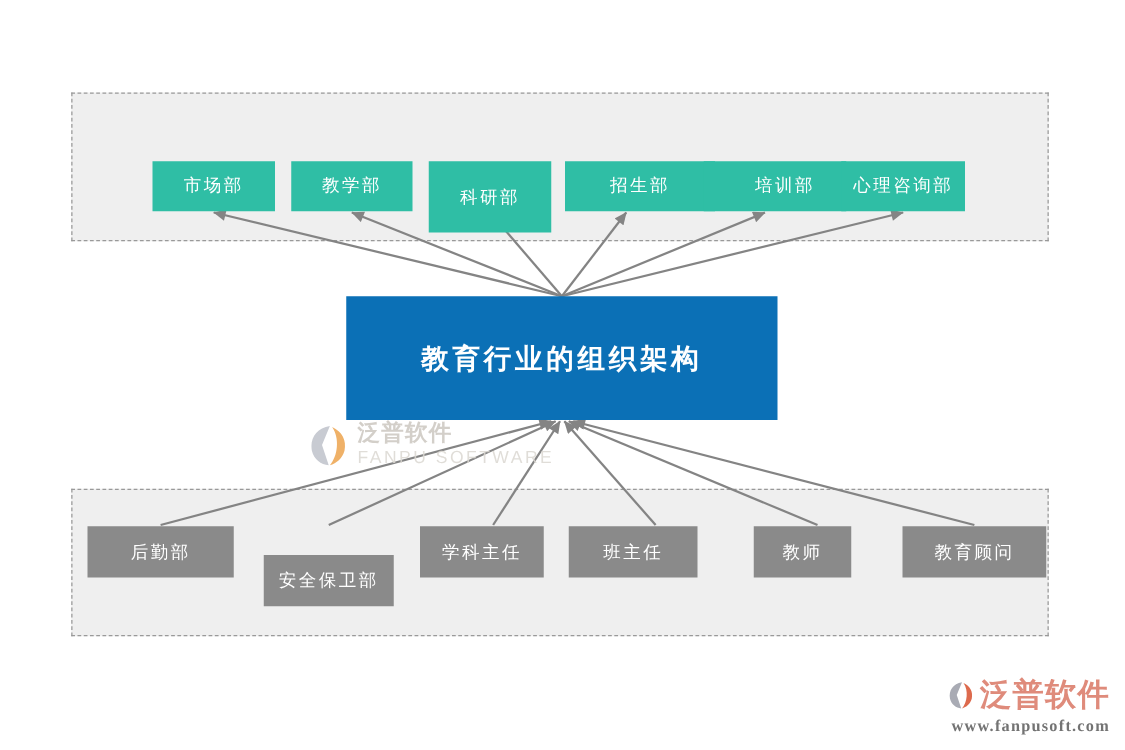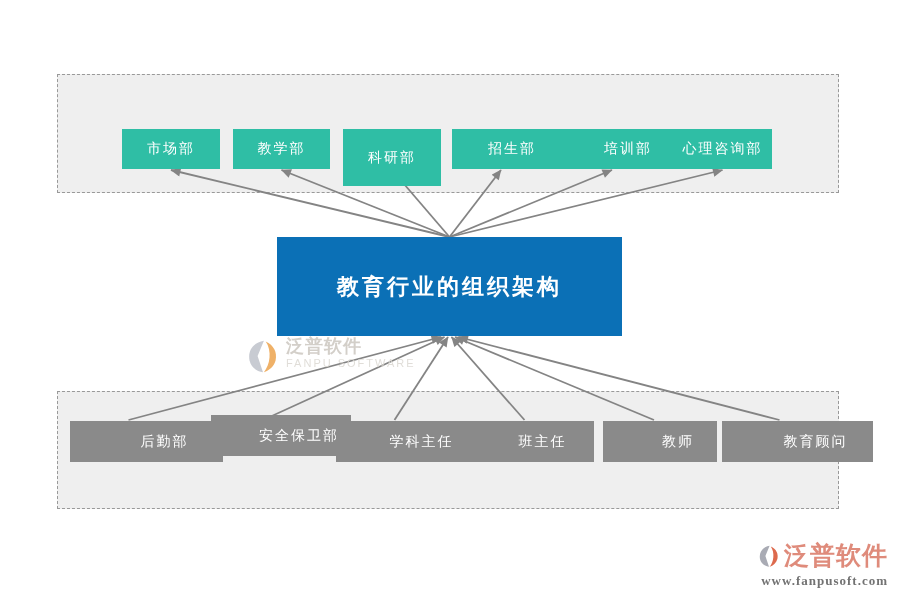--- a/index.html
+++ b/index.html
@@ -10,38 +10,38 @@
   .region{
     position:absolute;background:#efefef;border:1px dashed #999999;box-sizing:border-box;
   }
   #top-region{left:57px;top:74px;width:782px;height:119px;}
   #bottom-region{left:57px;top:391px;width:782px;height:118px;}
   .node{
     position:absolute;display:flex;align-items:center;justify-content:center;
     color:#ffffff;font-size:14px;letter-spacing:2px;white-space:nowrap;
   }
   .dept-node{background:var(--dept-color,#2fbea5);}
-  .role-node{background:var(--role-color,#8a8a8a);padding-left:36px;}
+  .role-node{background:var(--role-color,#8a8a8a);}
   #center-box{
     position:absolute;left:277px;top:237px;width:345px;height:99px;
     background:var(--center-color,#0b70b6);
     display:flex;align-items:center;justify-content:center;
     color:#ffffff;font-size:22px;font-weight:bold;letter-spacing:3px;
     font-family:Liberation Serif, serif;
   }
   #arrow-layer{position:absolute;left:0;top:0;width:900px;height:600px;pointer-events:none;}
 
   
   #watermark-center{
     position:absolute;left:245px;top:337px;display:flex;align-items:flex-start;gap:5px;
     opacity:0.85;pointer-events:none;
   }
   #watermark-center .wm-text-col{display:flex;flex-direction:column;line-height:1;}
   #watermark-center .wm-brand{font-size:18px;font-weight:bold;color:#ccc7c0;letter-spacing:1px;}
-  #watermark-center .wm-caption{font-size:11px;color:#dbd8d2;letter-spacing:2px;margin-top:3px;}
+  #watermark-center .wm-caption{font-size:14px;color:#dbd8d2;letter-spacing:2px;margin-top:3px;}
 
   
   #logo-corner{
     position:absolute;right:12px;bottom:11px;display:flex;flex-direction:column;align-items:flex-end;
   }
   #logo-corner .logo-row{display:flex;align-items:center;gap:3px;}
   #logo-corner .logo-brand{
     font-size:25px;font-weight:bold;color:#df8b7b;letter-spacing:1px;
     font-family:"Liberation Serif","DejaVu Serif",serif;
   }
@@ -102,21 +102,21 @@
     </div>
 
   <div id="center-box">
     <span>教育行业的组织架构</span>
   </div>
 
   <div id="bottom-nodes">
       <div class="node role-node" style="left: 70px; top: 421px; width: 117px; height: 41px;">
         <span>后勤部</span>
       </div>
-      <div class="node role-node" style="left: 211px; top: 415px; width: 104px; height: 41px;">
+      <div class="node role-node" style="left: 211px; top: 444px; width: 104px; height: 41px;">
         <span>安全保卫部</span>
       </div>
       <div class="node role-node" style="left: 336px; top: 421px; width: 99px; height: 41px;">
         <span>学科主任</span>
       </div>
       <div class="node role-node" style="left: 455px; top: 421px; width: 103px; height: 41px;">
         <span>班主任</span>
       </div>
       <div class="node role-node" style="left: 603px; top: 421px; width: 78px; height: 41px;">
         <span>教师</span>

